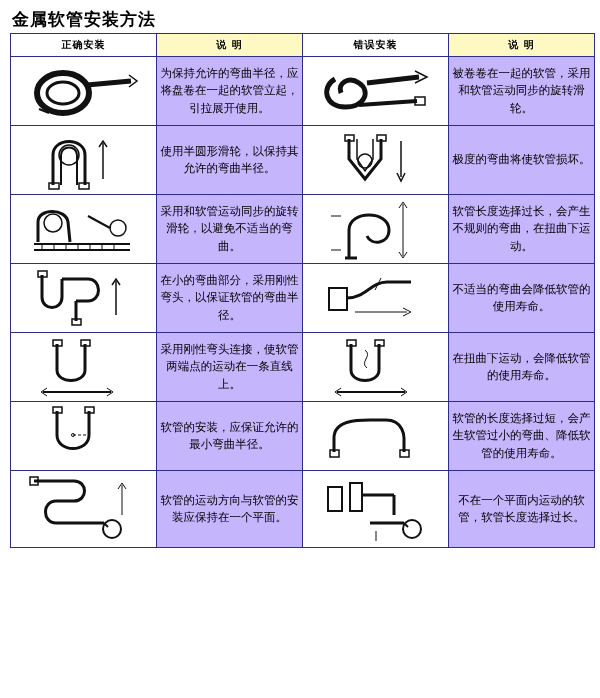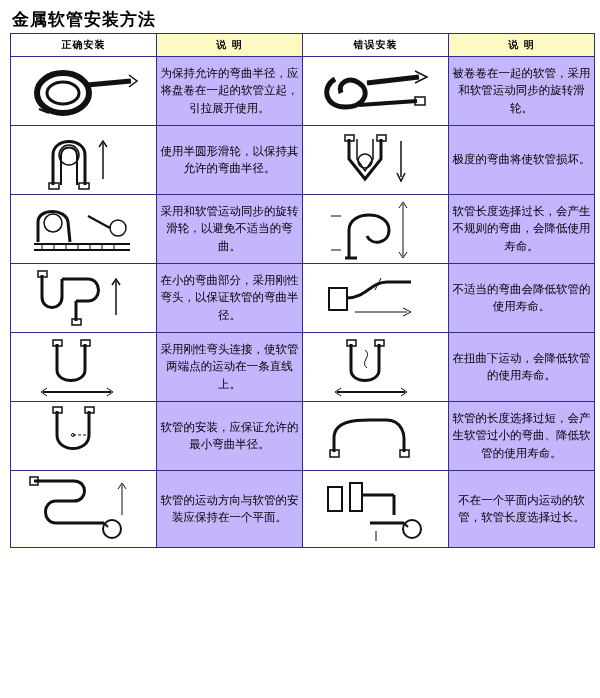--- a/index.html
+++ b/index.html
@@ -167,21 +167,21 @@
             <svg width="120" height="66" viewBox="0 0 120 66">
               <path class="ln" d="M34 62 L34 34 C34 14 74 14 74 34 C74 48 56 50 52 40" stroke-width="3"></path>
               <path class="ln" d="M30 62 L42 62" stroke-width="3"></path>
               <path class="ln" d="M88 8 L88 60" stroke-width="1"></path>
               <path class="ln" d="M84 12 L88 6 L92 12" stroke-width="1"></path>
               <path class="ln" d="M84 56 L88 62 L92 56" stroke-width="1"></path>
               <path class="ln" d="M16 20 L26 20 M16 54 L26 54" stroke-width="1"></path>
             </svg>
           </div>
         </td>
-        <td class="desc">软管长度选择过长，会产生不规则的弯曲，会降低使用寿命。</td>
+        <td class="desc">软管长度选择过长，会产生不规则的弯曲，在扭曲下运动。</td>
       </tr>
 
       <tr>
         <td class="figure">
           <div class="fig-wrap">
             <svg width="130" height="62" viewBox="0 0 130 62">
               <path class="ln" d="M24 8 L24 30 C24 44 44 44 44 30 L44 12" stroke-width="3"></path>
               <path class="ln" d="M44 12 L70 12 C84 12 84 34 70 34 L58 34" stroke-width="3"></path>
               <path class="ln" d="M58 34 L58 54" stroke-width="3"></path>
               <rect class="ln" x="20" y="4" width="9" height="6" stroke-width="1.5"></rect>

